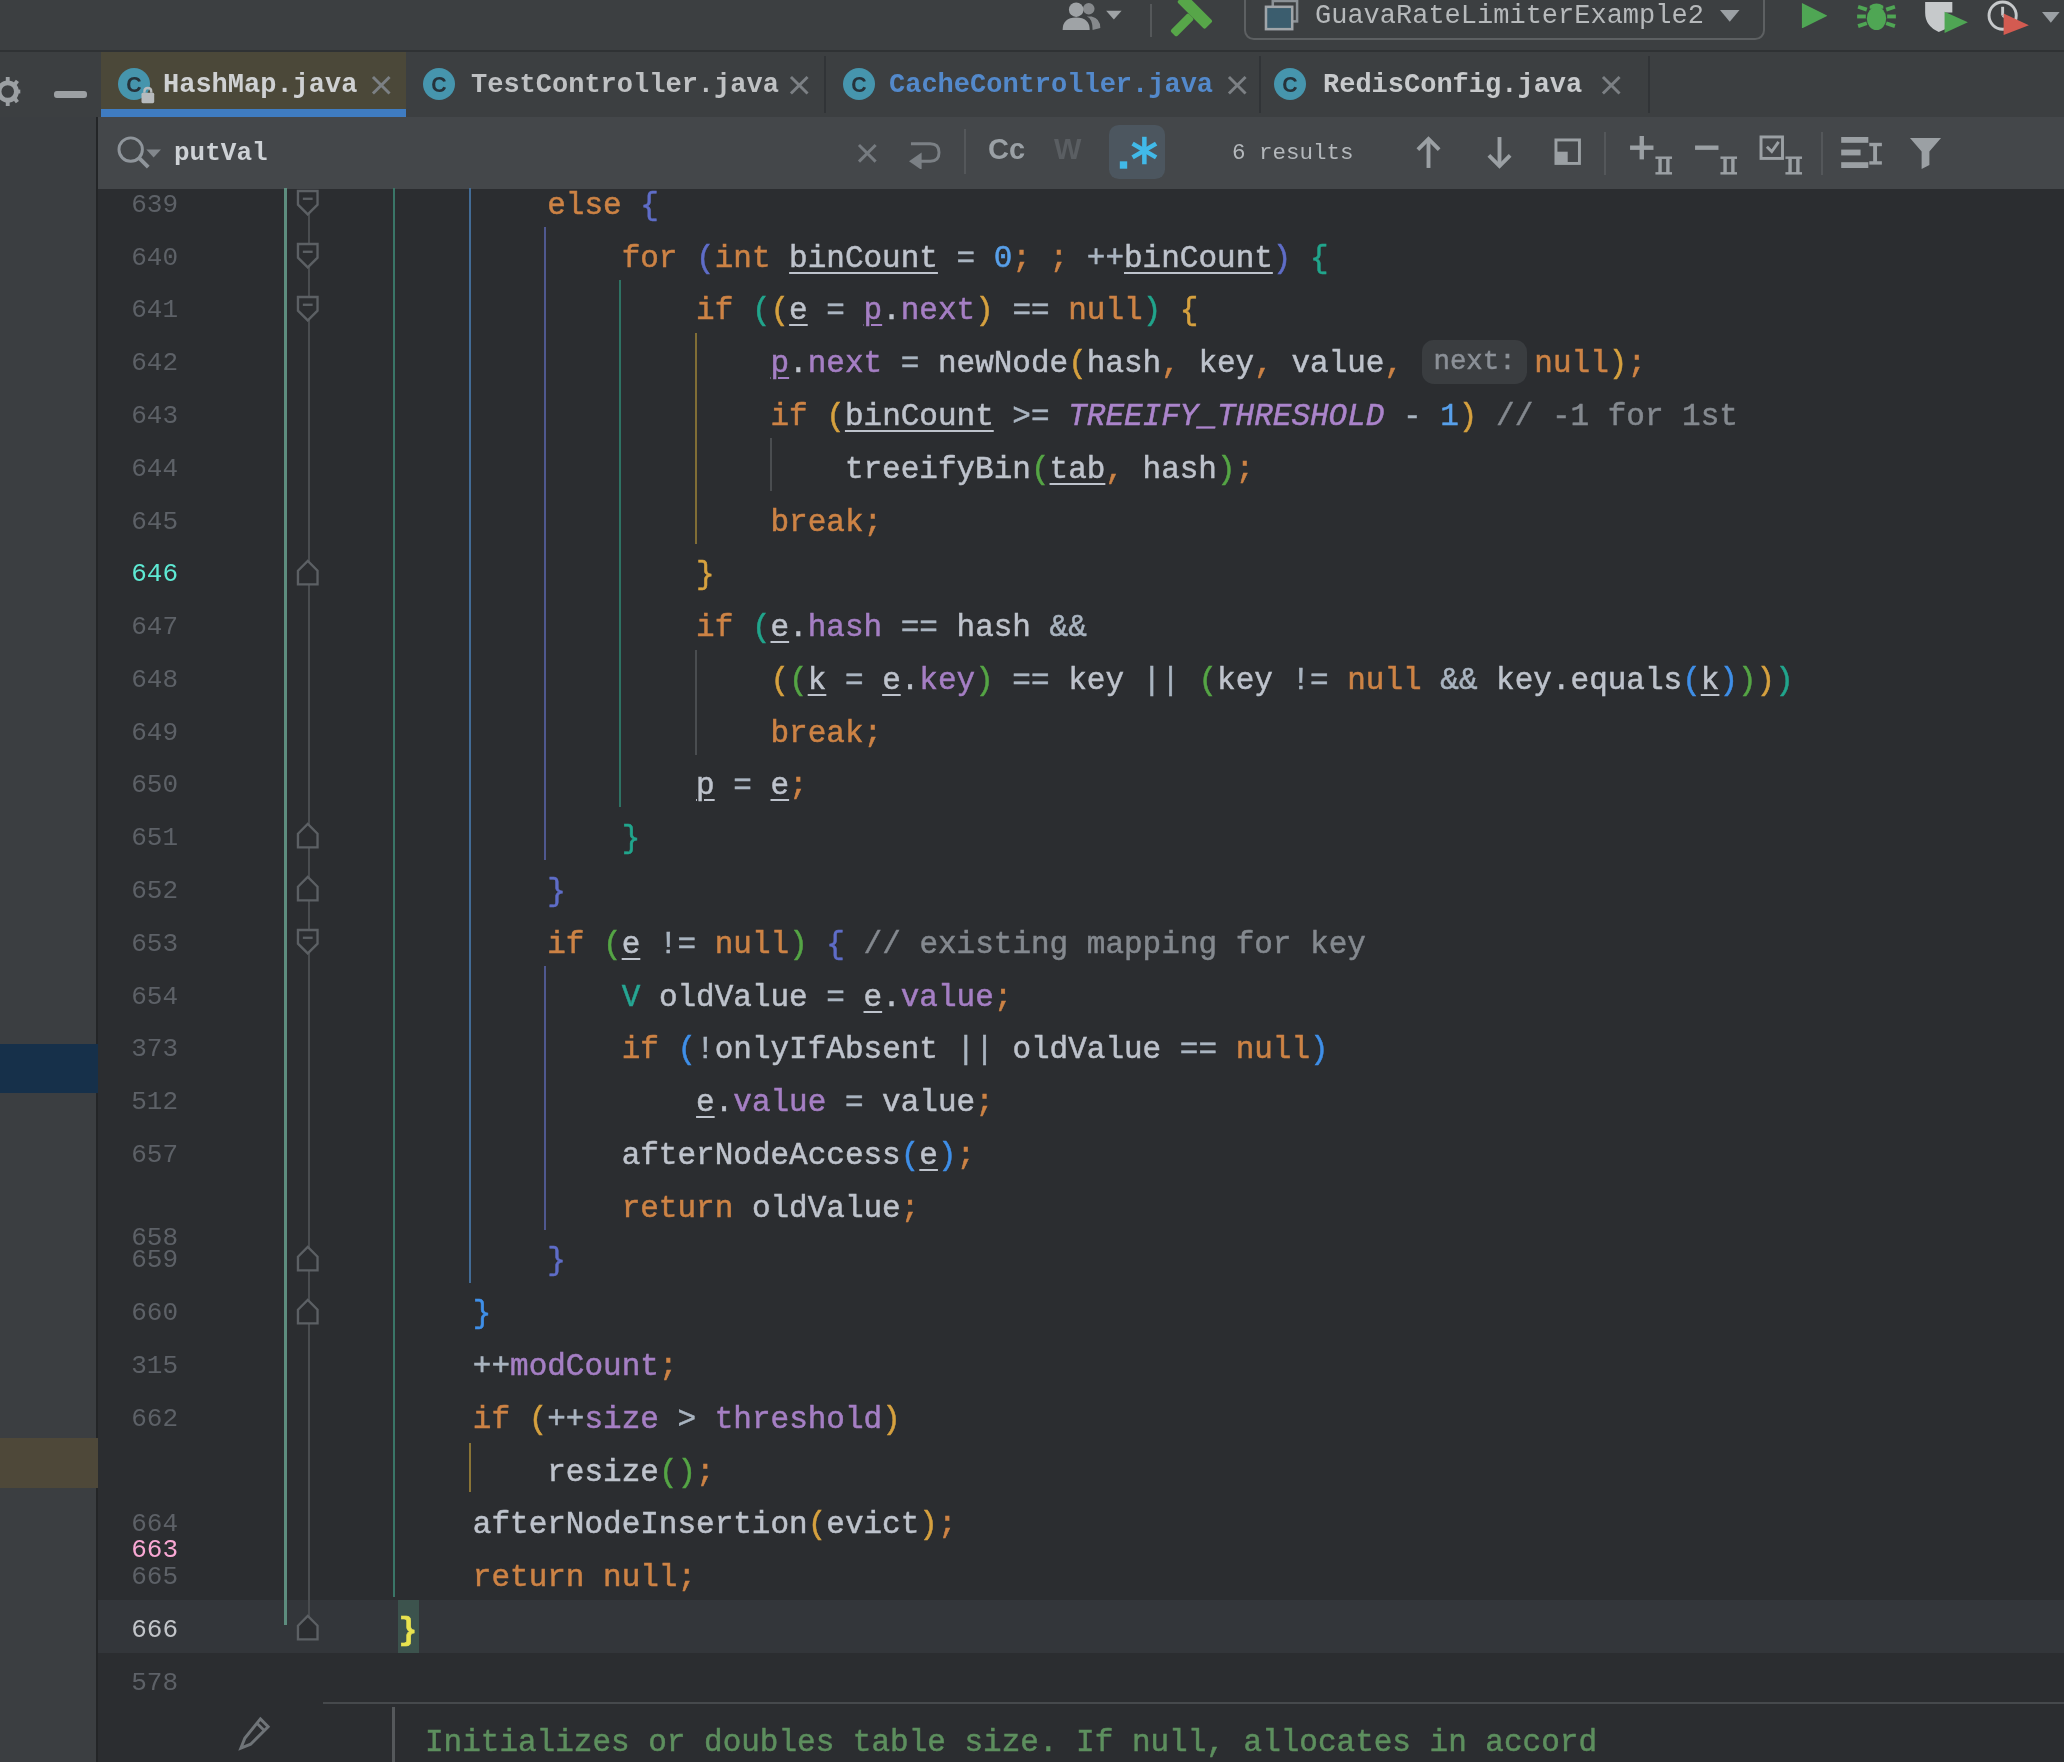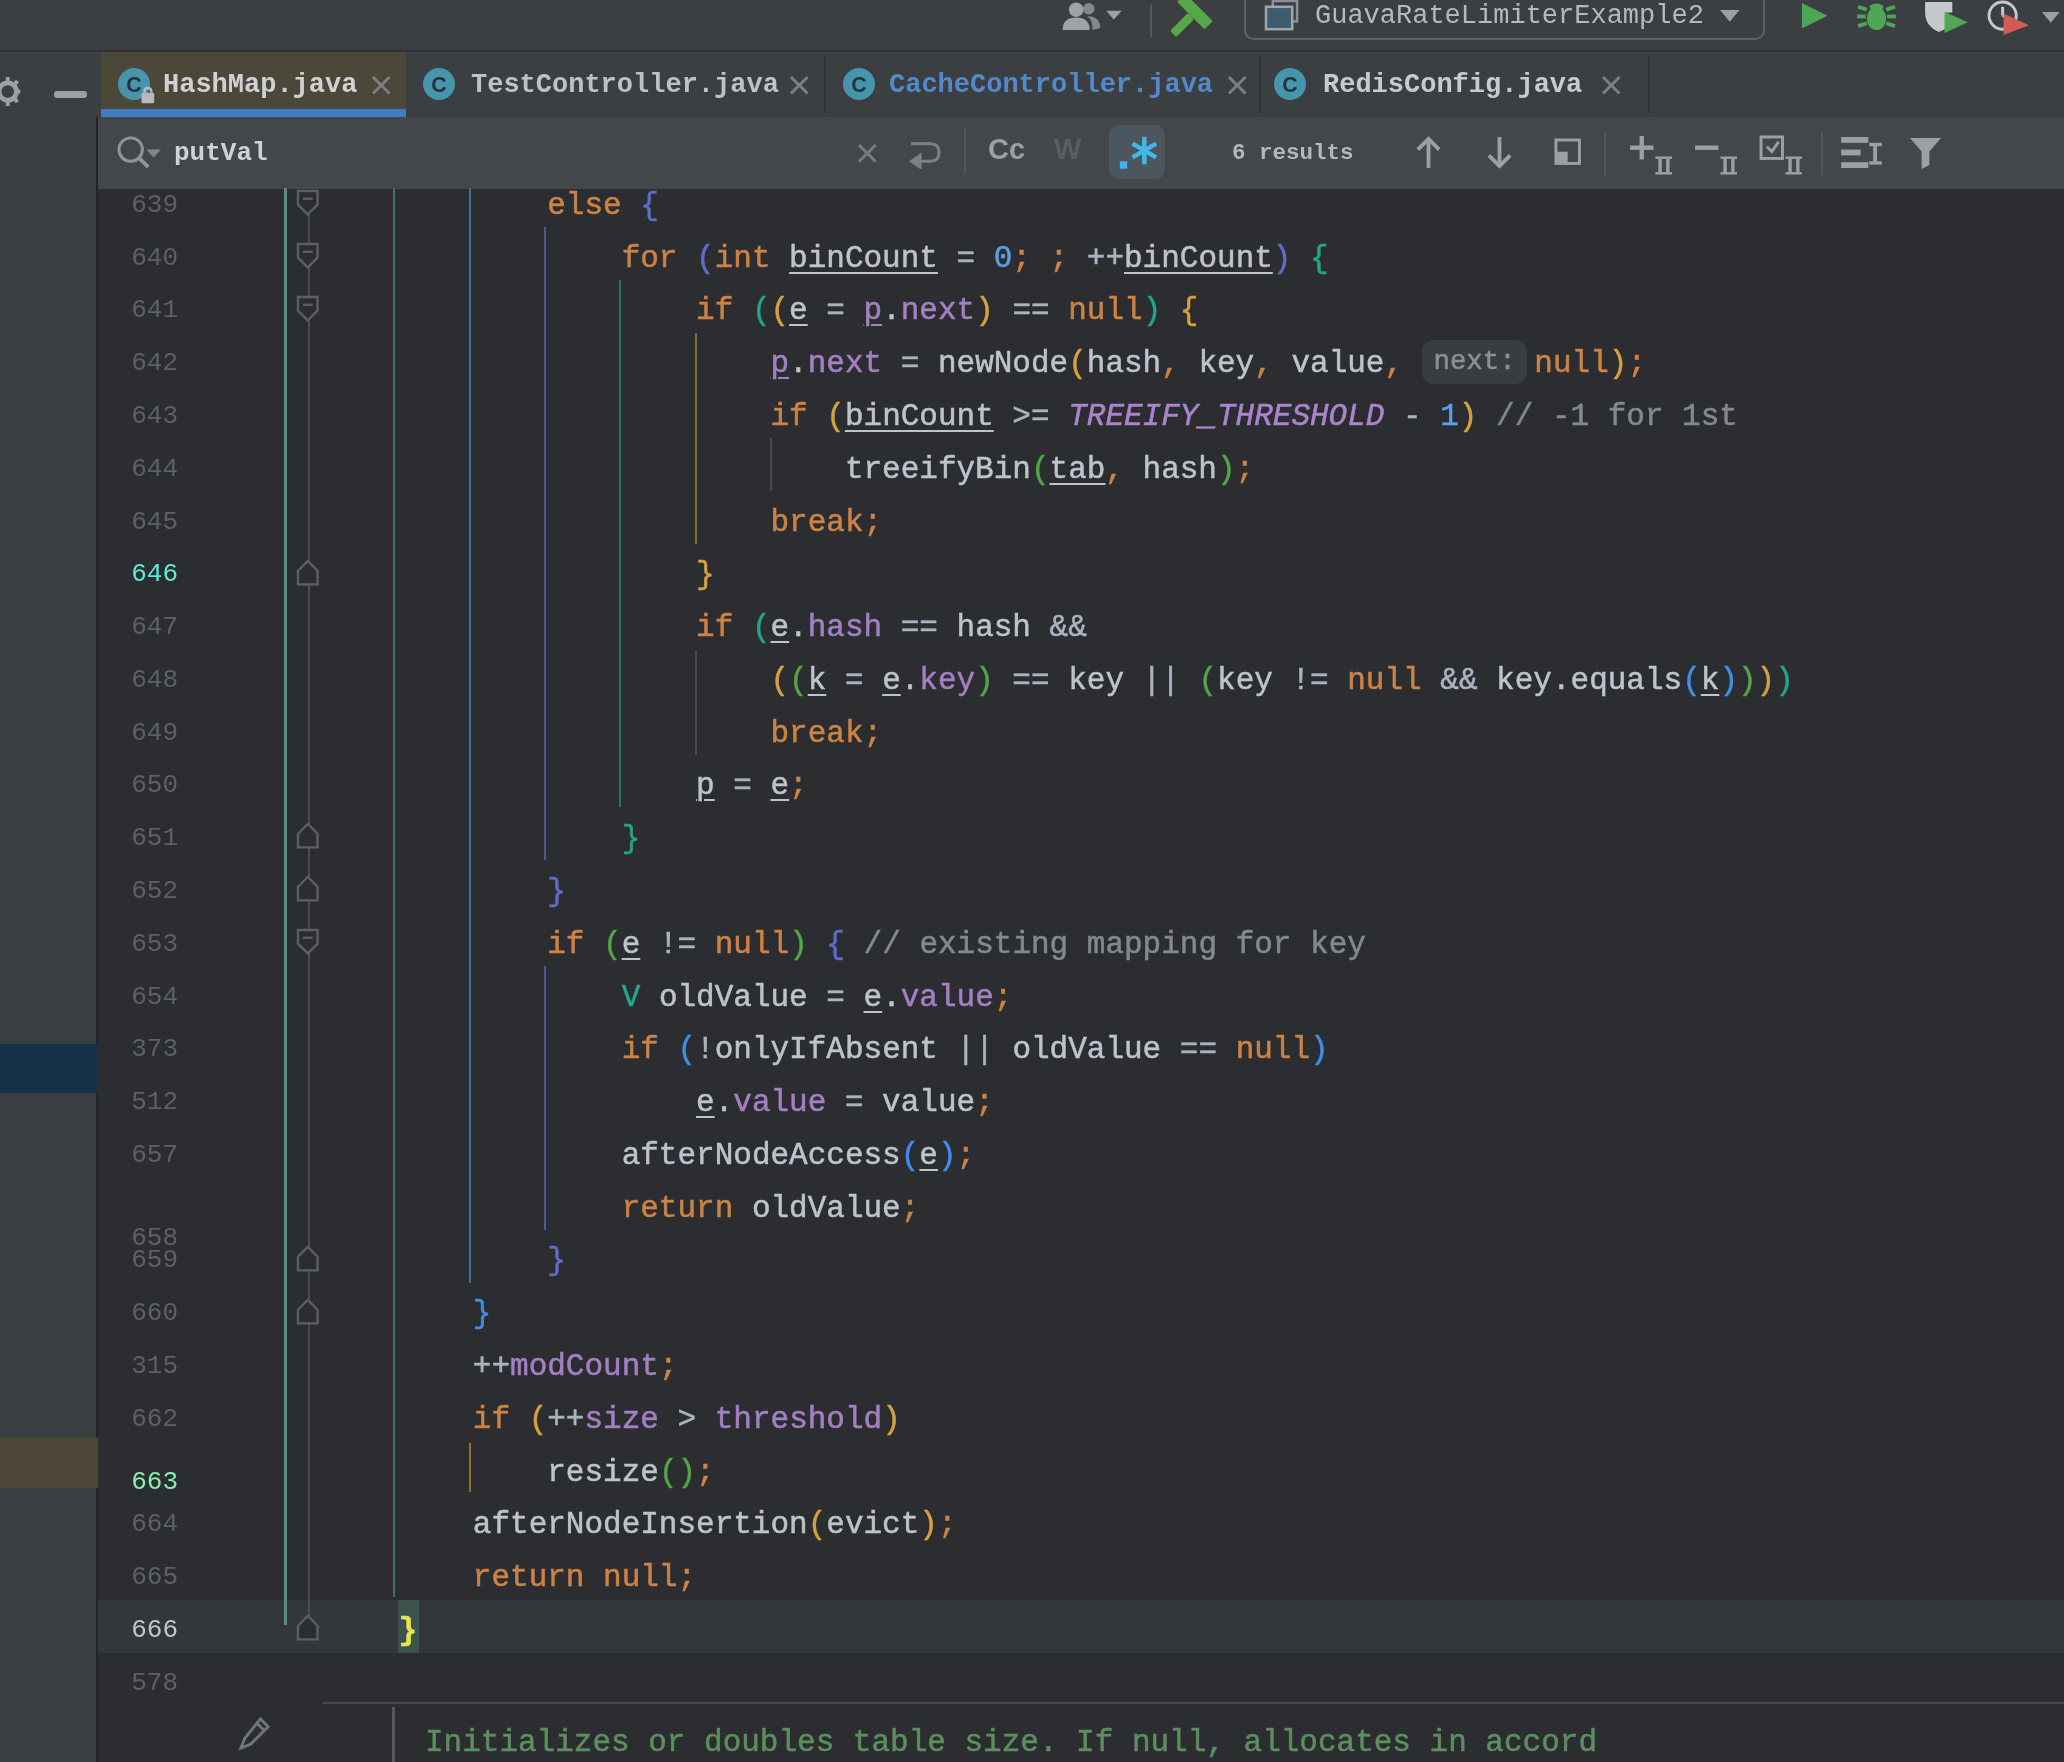--- a/index.html
+++ b/index.html
@@ -150,21 +150,21 @@
 <div class="abs" style="left:1054px;top:133px;font-size:29px;font-weight:bold;color:#5a5e62;font-family:'Liberation Sans',sans-serif">W</div>
 <div class="abs" style="left:1109px;top:125px;width:56px;height:54px;background:#4c565f;border-radius:9.8px"></div>
 <svg class="abs" style="left:1109px;top:125px" width="56" height="54" viewBox="0 0 57 55">
 <rect x="11" y="37" width="7.5" height="7.5" fill="#41b9e8"></rect>
 <g stroke="#41b9e8" stroke-width="4.6">
 <line x1="36" y1="12" x2="36" y2="40"></line>
       <line x1="24" y1="19" x2="48" y2="33"></line>
       <line x1="48" y1="19" x2="24" y2="33"></line>
     </g>
   </svg>
-<div class="ui" style="left:1232px;top:138px;height:31px;line-height:31px;font-size:22.5px;color:#b4b8bc;font-weight:bold">6 results</div>
+<div class="ui" style="left:1232px;top:138px;height:31px;line-height:31px;font-size:22.5px;color:#b4b8bc;font-weight:normal">6 results</div>
 <svg class="abs" style="left:1414px;top:135px" width="29" height="35" viewBox="0 0 30 36">
 <g stroke="#9ba0a4" stroke-width="4" fill="none">
       <line x1="15" y1="34" x2="15" y2="5"></line>
       <path d="M4 15 L15 4 L26 15"></path>
     </g>
   </svg>
 <svg class="abs" style="left:1485px;top:135px" width="29" height="35" viewBox="0 0 30 36">
 <g stroke="#9ba0a4" stroke-width="4" fill="none">
       <line x1="15" y1="2" x2="15" y2="31"></line>
       <path d="M4 21 L15 32 L26 21"></path>
@@ -288,21 +288,21 @@
 <div class="num" style="top:918px;color:#5d6167">653</div>
 <div class="num" style="top:971px;color:#5d6167">654</div>
 <div class="num" style="top:1023px;color:#5d6167">373</div>
 <div class="num" style="top:1076px;color:#5d6167">512</div>
 <div class="num" style="top:1129px;color:#5d6167">657</div>
 <div class="num" style="top:1212px;color:#5d6167">658</div>
 <div class="num" style="top:1234px;color:#5d6167">659</div>
 <div class="num" style="top:1287px;color:#5d6167">660</div>
 <div class="num" style="top:1340px;color:#5d6167">315</div>
 <div class="num" style="top:1393px;color:#5d6167">662</div>
-<div class="num" style="top:1456px;color:#86efac">663</div>
+<div class="num" style="top:1524px;color:#f9a8d4">663</div>
 <div class="num" style="top:1498px;color:#5d6167">664</div>
 <div class="num" style="top:1551px;color:#5d6167">665</div>
 <div class="num" style="top:1604px;color:#c2c5c9">666</div>
 <div class="num" style="top:1657px;color:#5d6167">578</div>
 <div class="abs" style="left:398px;top:1600px;width:20.6px;height:53px;background:#3c534d"></div>
 <div class="cl" style="top:179px">            <span style="color:#cd8345">else</span> <span style="color:#5f6dc8">{</span></div>
 <div class="cl" style="top:232px">                <span style="color:#cd8345">for</span> <span style="color:#5f6dc8">(</span><span style="color:#cd8345">int</span> <span style="color:#bec3cc;text-decoration:underline;text-decoration-thickness:2px;text-underline-offset:4.9px">binCount</span><span style="color:#a9b4c0"> = </span><span style="color:#58a0ea">0</span><span style="color:#cd8345">;</span> <span style="color:#cd8345">;</span> <span style="color:#a9b4c0">++</span><span style="color:#bec3cc;text-decoration:underline;text-decoration-thickness:2px;text-underline-offset:4.9px">binCount</span><span style="color:#5f6dc8">)</span> <span style="color:#21a58c">{</span></div>
 <div class="cl" style="top:284px">                    <span style="color:#cd8345">if</span> <span style="color:#21a58c">(</span><span style="color:#d6a13f">(</span><span style="color:#bec3cc;text-decoration:underline;text-decoration-thickness:2px;text-underline-offset:4.9px">e</span><span style="color:#a9b4c0"> = </span><span style="color:#a57fc4;text-decoration:underline;text-decoration-thickness:2px;text-underline-offset:4.9px">p</span><span style="color:#bec3cc">.</span><span style="color:#a57fc4">next</span><span style="color:#d6a13f">)</span><span style="color:#a9b4c0"> == </span><span style="color:#cd8345">null</span><span style="color:#21a58c">)</span> <span style="color:#d6a13f">{</span></div>
 <div class="cl" style="top:337px">                        <span style="color:#a57fc4;text-decoration:underline;text-decoration-thickness:2px;text-underline-offset:4.9px">p</span><span style="color:#bec3cc">.</span><span style="color:#a57fc4">next</span><span style="color:#a9b4c0"> = </span><span style="color:#bec3cc">newNode</span><span style="color:#d6a13f">(</span><span style="color:#bec3cc">hash</span><span style="color:#cd8345">,</span><span style="color:#bec3cc"> key</span><span style="color:#cd8345">,</span><span style="color:#bec3cc"> value</span><span style="color:#cd8345">,</span> <span class="inlay">next:</span><span style="color:#cd8345">null</span><span style="color:#d6a13f">)</span><span style="color:#cd8345">;</span></div>
 <div class="cl" style="top:390px">                        <span style="color:#cd8345">if</span> <span style="color:#d6a13f">(</span><span style="color:#bec3cc;text-decoration:underline;text-decoration-thickness:2px;text-underline-offset:4.9px">binCount</span><span style="color:#a9b4c0"> &gt;= </span><span style="color:#ab84cb;font-style:italic">TREEIFY_THRESHOLD</span><span style="color:#a9b4c0"> - </span><span style="color:#58a0ea">1</span><span style="color:#d6a13f">)</span><span style="color:#bec3cc"> </span><span style="color:#84898f">// -1 for 1st</span></div>

